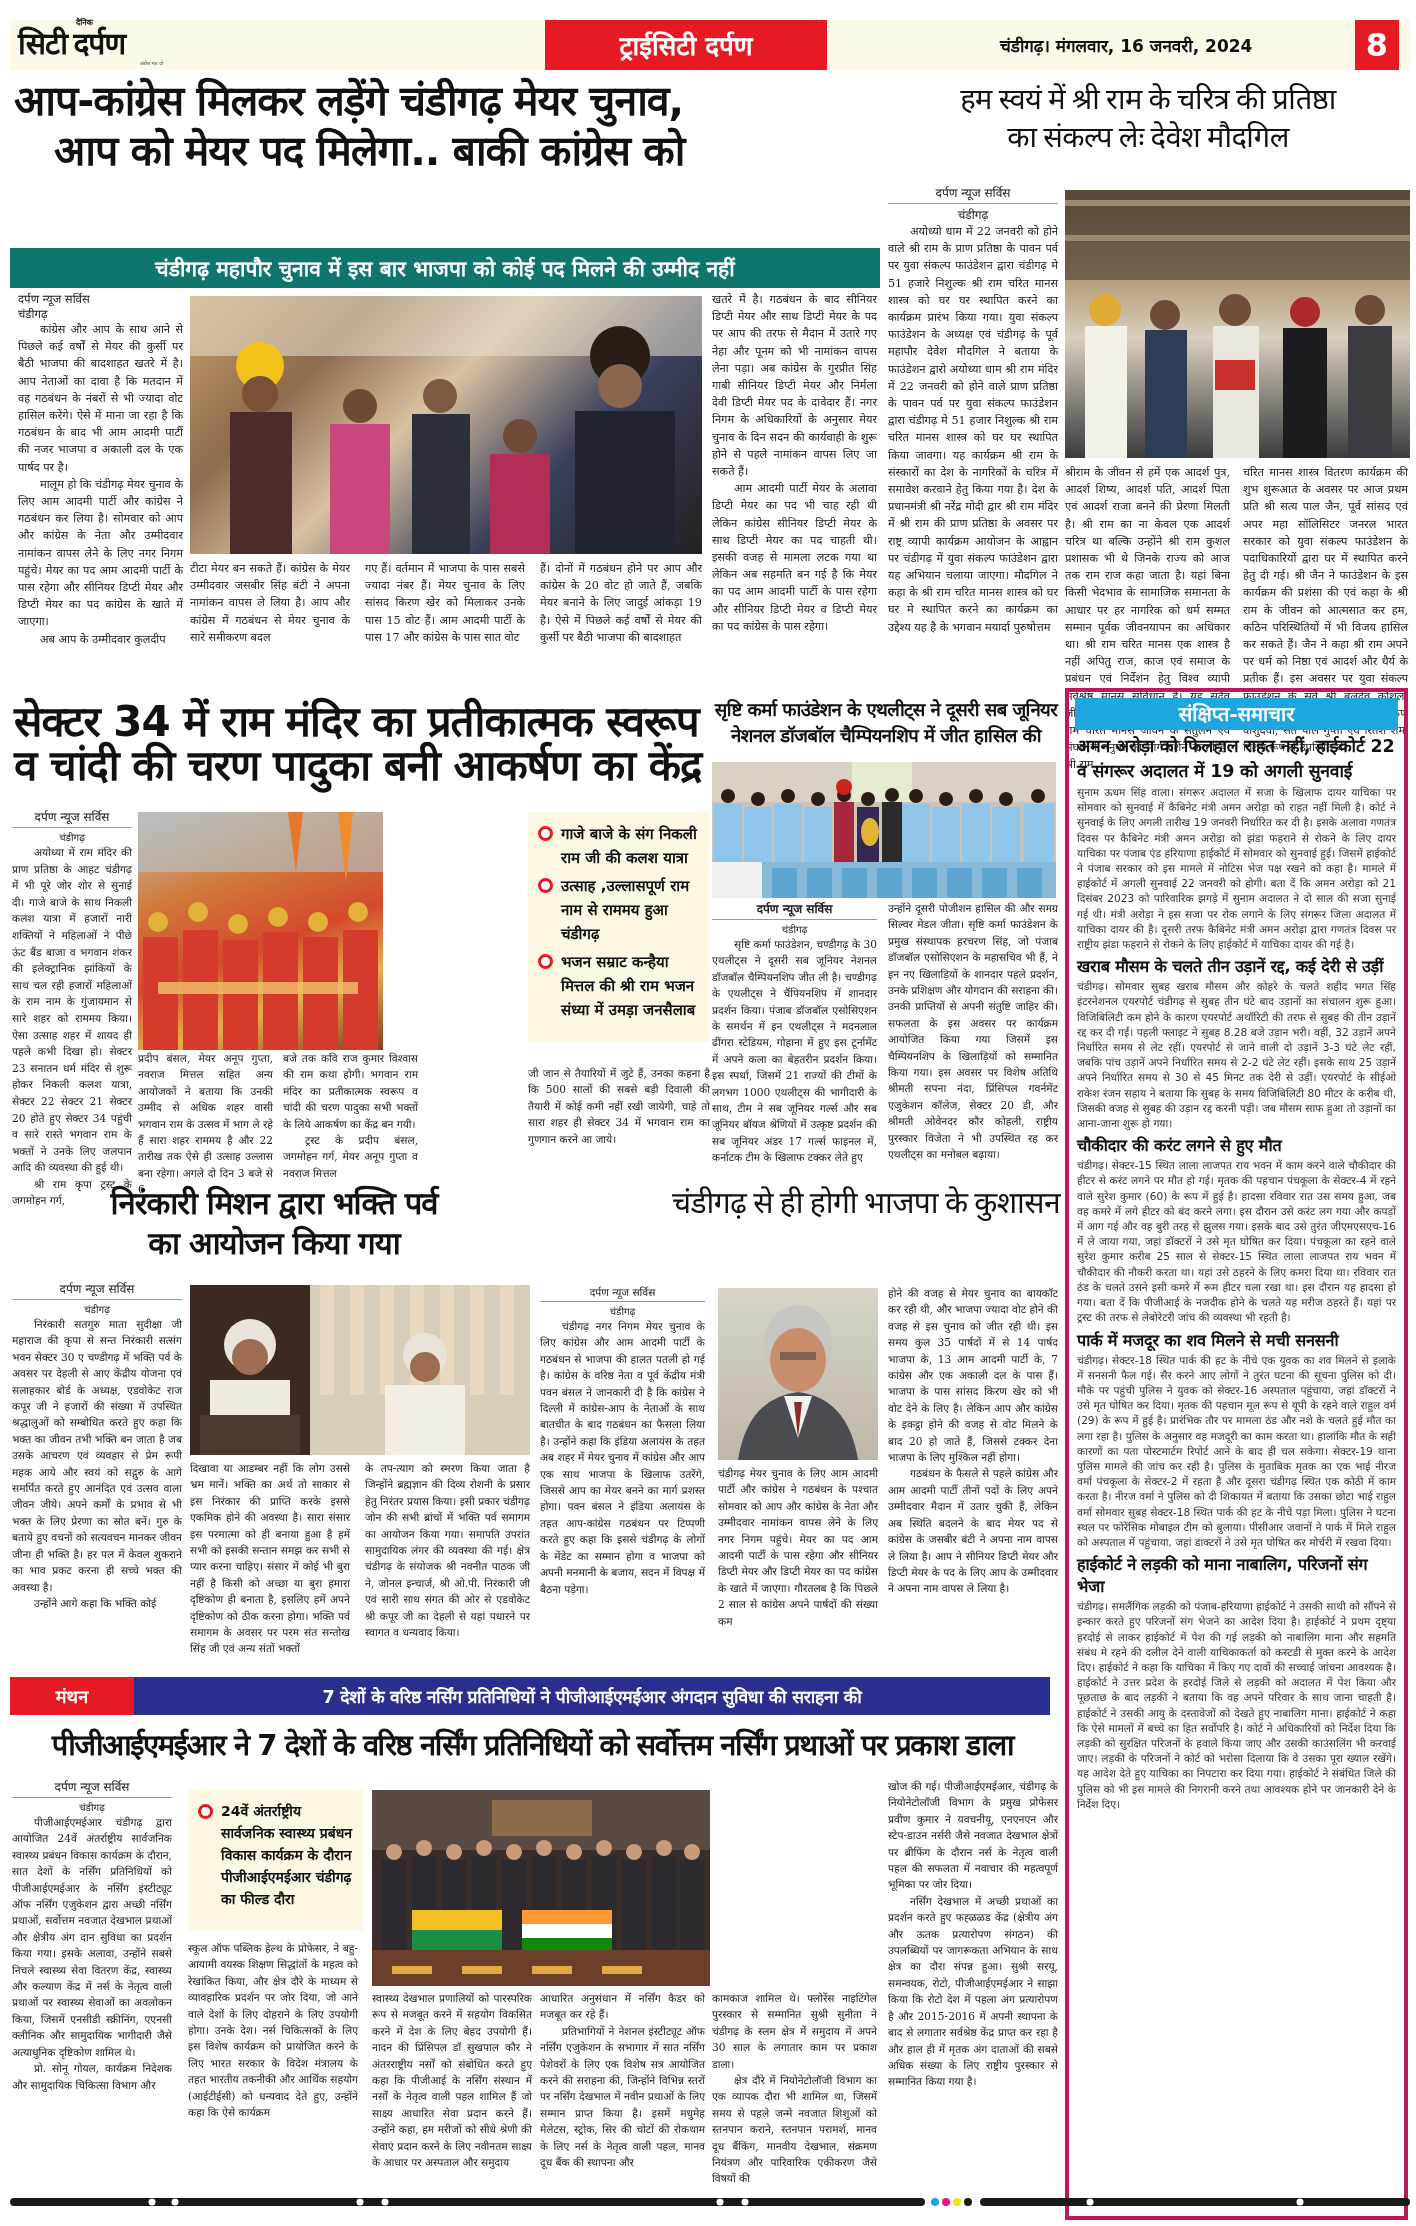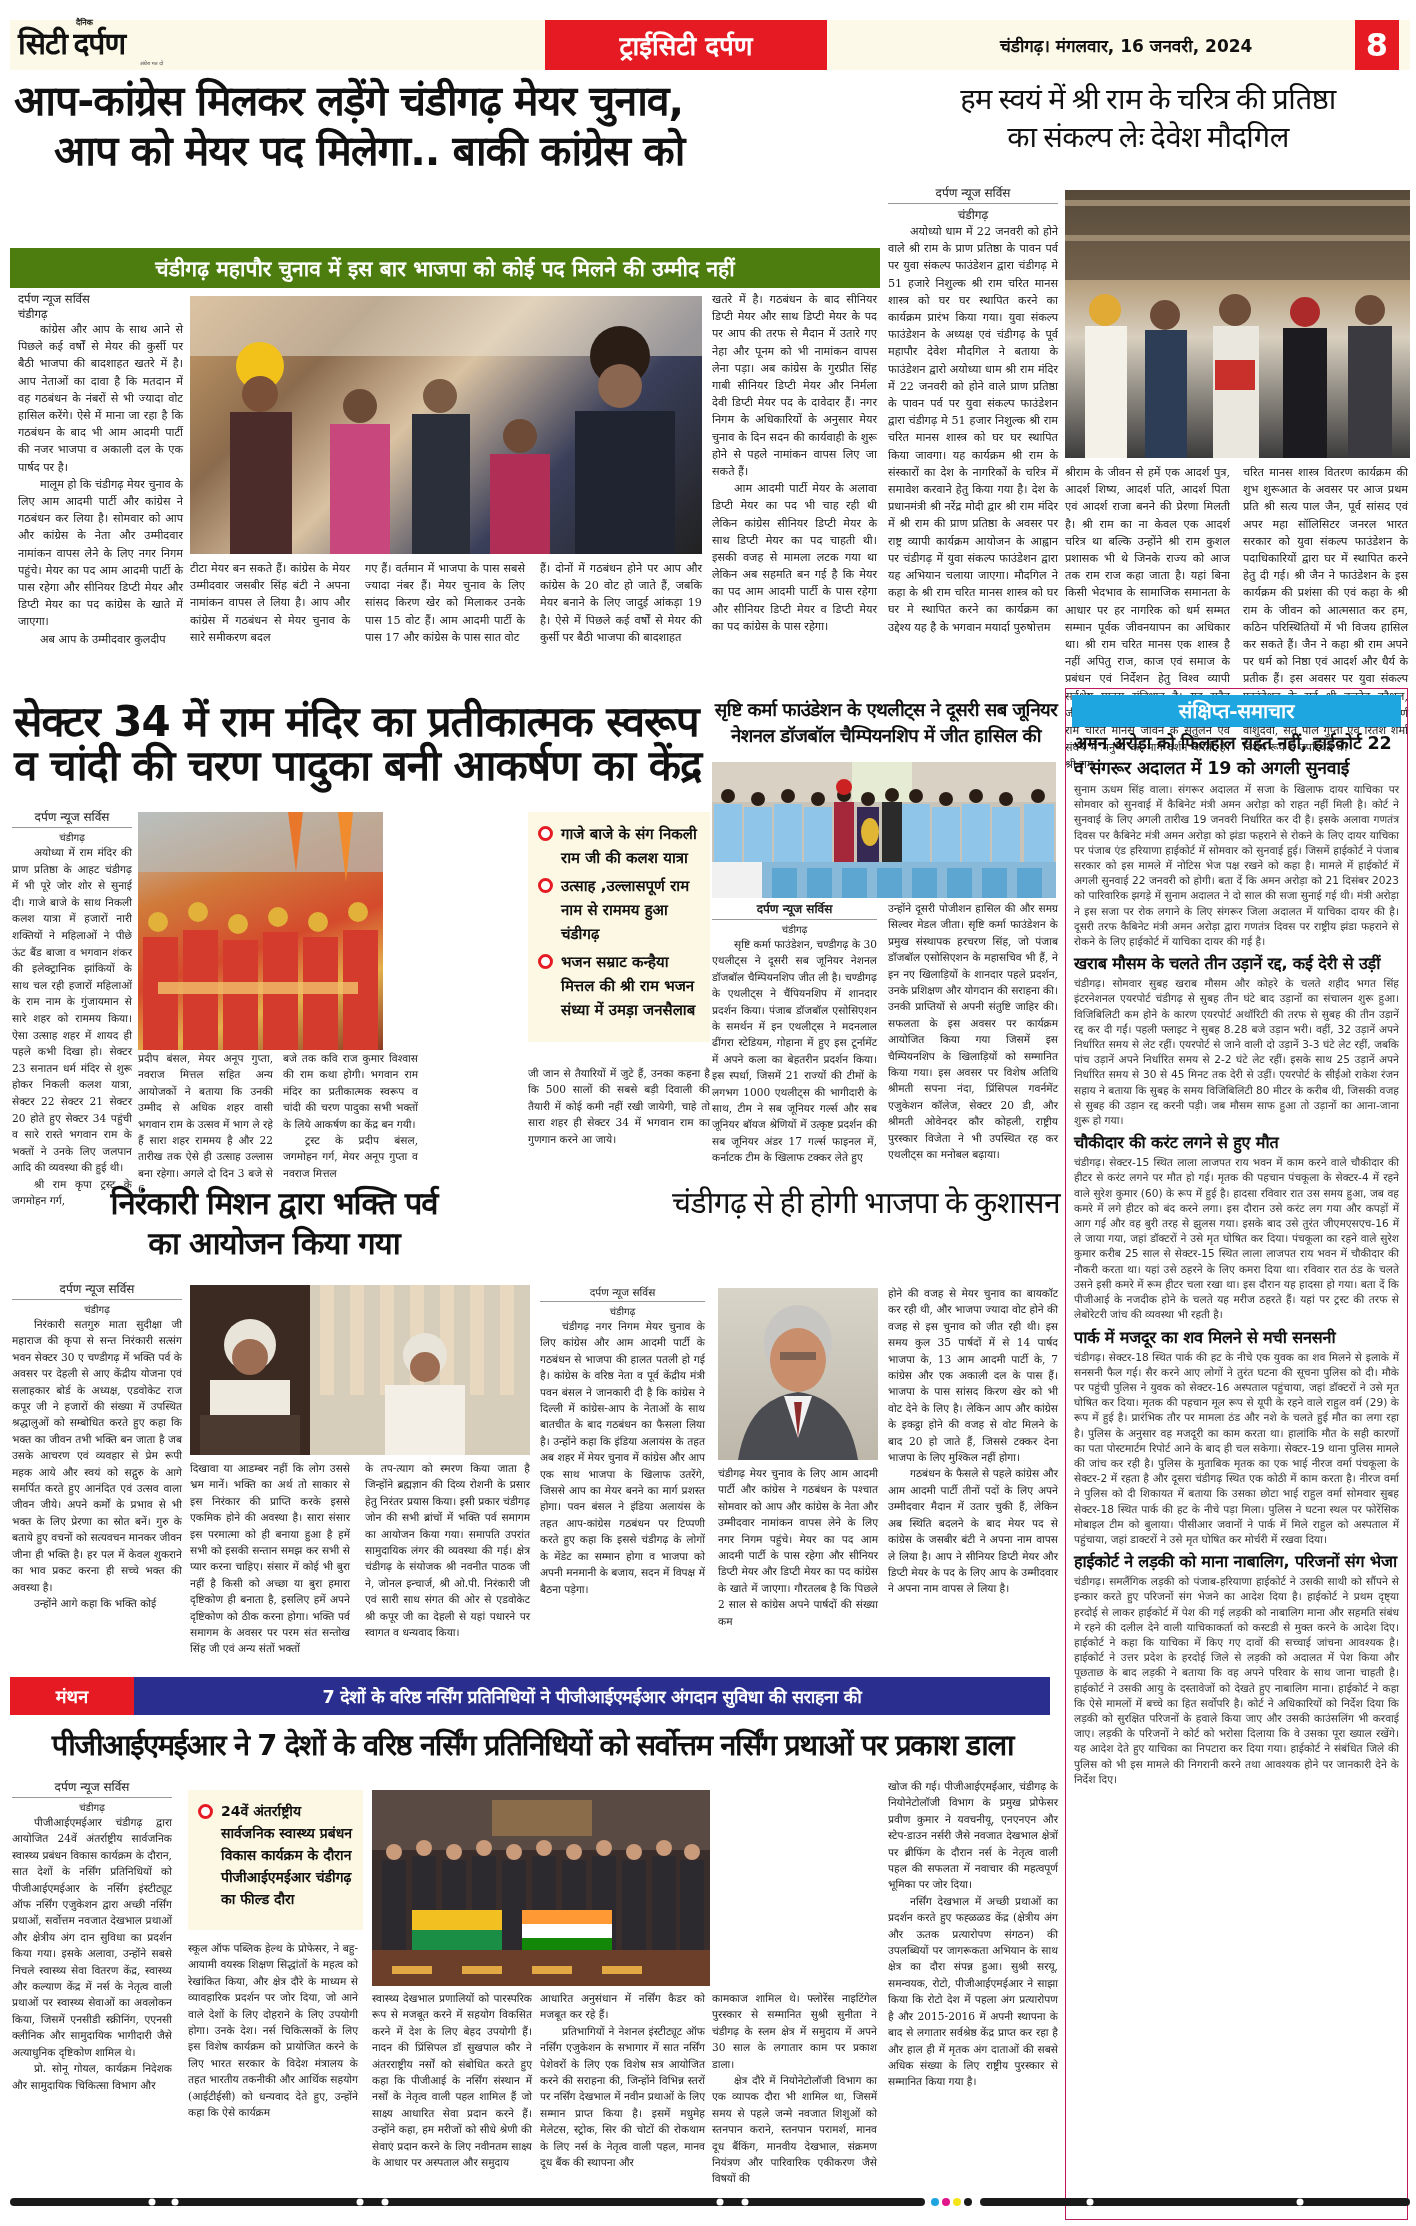--- a/index.html
+++ b/index.html
@@ -13,35 +13,35 @@
   .masthead { left: 10px; top: 20px; width: 1400px; height: 50px; background: #fcf9e8; }
   .brand { left: 18px; top: 22px; font-size: 30px; font-weight: 900; letter-spacing: -1px; color: #111; }
   .brand small { position: absolute; left: 58px; top: -6px; font-size: 8px; font-weight: 700; letter-spacing: 0; }
   .brand-tag { left: 140px; top: 60px; font-size: 5px; color: #444; }
   .section-tab { left: 545px; top: 20px; width: 282px; height: 50px; background: #e51a22; color: #fff; font-size: 26px; font-weight: 700; display: flex; align-items: center; justify-content: center; }
   .dateline { left: 1000px; top: 34px; font-size: 17px; font-weight: 700; color: #111; }
   .page-num { left: 1355px; top: 20px; width: 44px; height: 50px; background: #e51a22; color: #fff; font-size: 32px; font-weight: 900; display: flex; align-items: center; justify-content: center; }
 
   .hl { color: #111; font-weight: 900; line-height: 1.12; letter-spacing: -1px; }
 
-  .blue-strip { background: #4d7c0f; color: #fff; font-weight: 900; display: flex; align-items: center; justify-content: center; }
+  .blue-strip { background: #0f766e; color: #fff; font-weight: 900; display: flex; align-items: center; justify-content: center; }
 
   .col-text { font-size: 11.2px; line-height: 17.2px; text-align: justify; color: #222; font-family: "DejaVu Serif", "Liberation Serif", serif; }
   .col-text p { text-indent: 22px; }
   .byline { font-size: 11.5px; font-family: "DejaVu Serif", "Liberation Serif", serif; color: #222; }
   .byline-c { text-align: center; font-size: 12px; font-family: "DejaVu Serif", "Liberation Serif", serif; color: #222; }
   .rule { height: 1px; background: #999; }
 
   .photo { overflow: hidden; }
 
   .bullet-box { background: #fcf8e3; padding: 10px 10px 10px 10px; }
   .bullet { display: flex; gap: 8px; align-items: flex-start; font-size: 15px; font-weight: 800; line-height: 24px; color: #111; margin-bottom: 4px; }
   .ring { flex: none; width: 15px; height: 15px; border-radius: 50%; border: 3px solid #e51a22; margin-top: 4px; background: #fff; }
 
-  .brief-box { left: 1065px; top: 688px; width: 343px; height: 1532px; border: 1px solid #be185d; }
+  .brief-box { left: 1065px; top: 688px; width: 343px; height: 1532px; border: 4px solid #be185d; }
   .brief-title { background: #1da6e0; color: #fff; font-weight: 900; font-size: 20px; text-align: center; height: 32px; line-height: 32px; margin: 6px 6px 4px; }
   .brief-hl { font-weight: 900; font-size: 16.2px; line-height: 22px; color: #111; padding: 0 8px; letter-spacing: -0.2px; }
   .brief-hl.big { font-size: 17.5px; line-height: 25px; }
   .brief-text { font-size: 10.6px; line-height: 15.2px; color: #333; text-align: justify; padding: 1px 8px 4px; }
 
   .manthan-bar { left: 10px; top: 1677px; width: 1040px; height: 38px; background: #2a2f8f; }
   .manthan-label { left: 10px; top: 1677px; width: 124px; height: 38px; background: #e51a22; color: #fff; font-weight: 900; font-size: 18px; display: flex; align-items: center; justify-content: center; }
   .manthan-text { left: 134px; top: 1677px; width: 916px; height: 38px; color: #fff; font-size: 17.5px; font-weight: 900; display: flex; align-items: center; justify-content: center; letter-spacing: -0.3px; }
 
   .footer-bar { left: 10px; top: 2197px; width: 1400px; height: 10px; }

